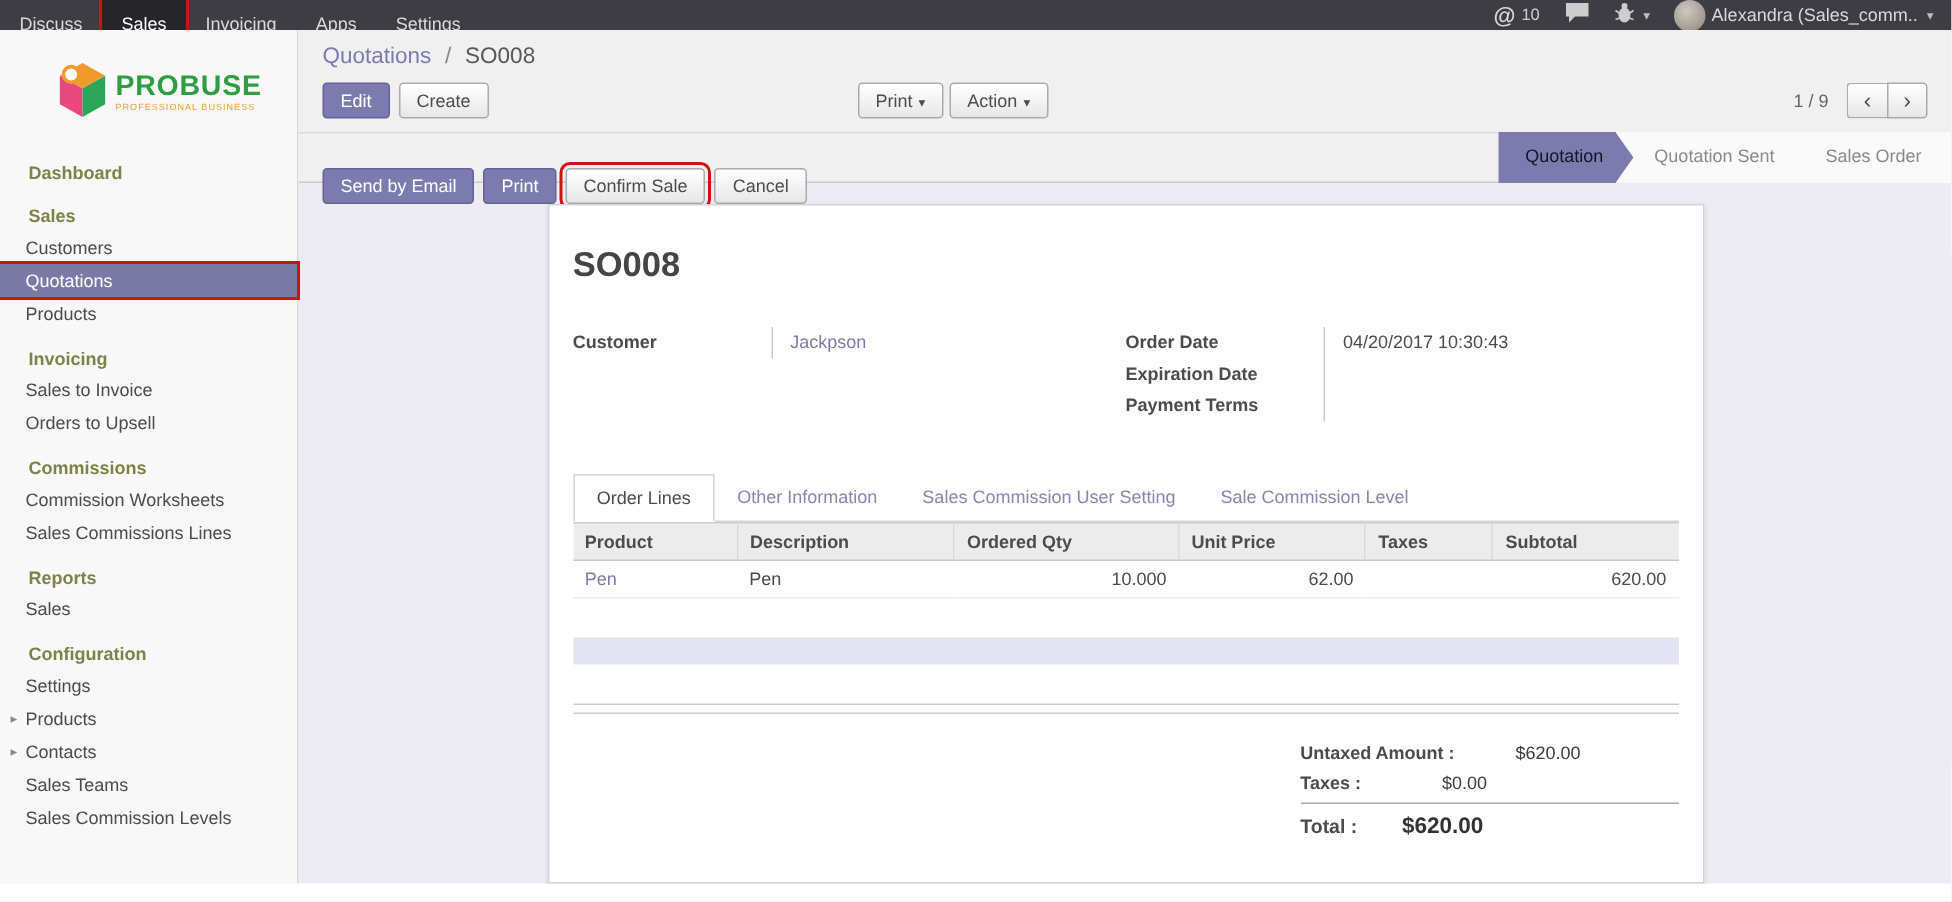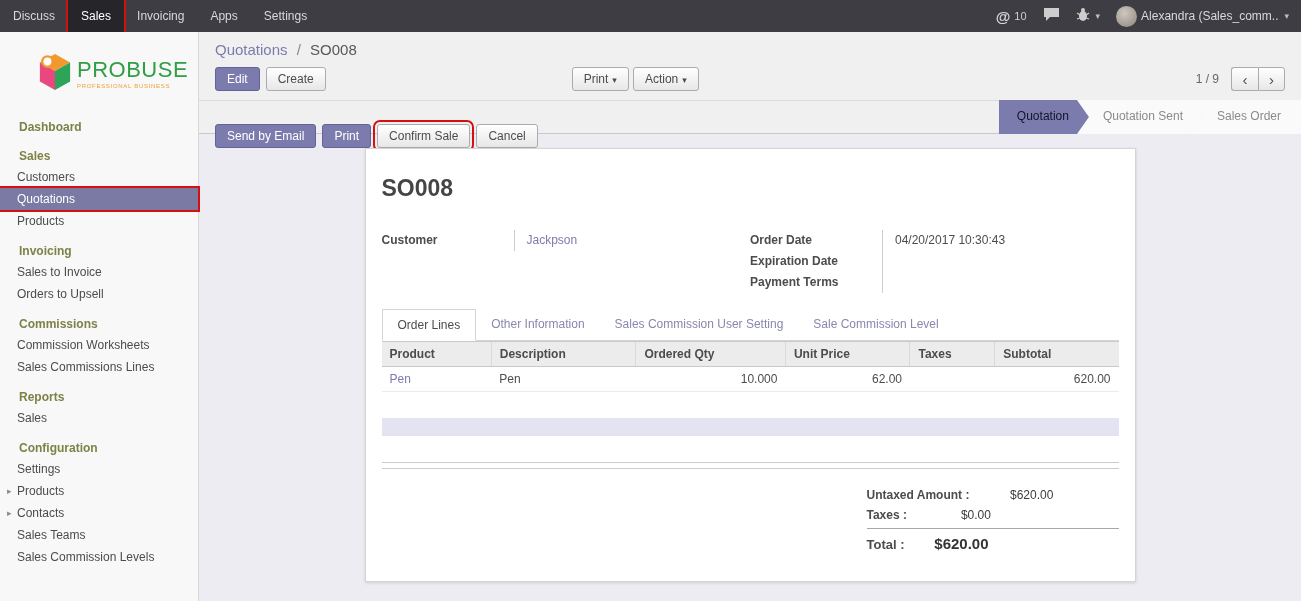--- a/index.html
+++ b/index.html
@@ -1,41 +1,41 @@
 <!DOCTYPE html>
 <html><head>
 <meta charset="utf-8">
 <style>
   * { margin:0; padding:0; box-sizing:border-box; }
   html,body { width:1301px; height:601px; }
   body { font-family:"Liberation Sans",sans-serif; font-size:12px; color:#4c4c4c; background:#fff; overflow:hidden; }
   button { font-family:inherit; }
 
   
-  .topbar { height:32px; background:#3e3d44; display:flex; justify-content:space-between; align-items:stretch; color:#d9d9d9; }
+  .topbar { height:20px; background:#3e3d44; display:flex; justify-content:space-between; align-items:stretch; color:#d9d9d9; }
   .top-apps { display:flex; }
   .top-app { padding:0 13px; line-height:32px; color:#d9d9d9; cursor:pointer; white-space:nowrap; }
   .top-app.active { background:rgba(0,0,0,.38); color:#fff; }
   .annot-red { outline:2px solid #d41111; }
   .btn.annot-red { outline-offset:2px; }
   .systray { display:flex; align-items:center; gap:16px; padding-right:12px; }
   .systray-item { display:flex; align-items:center; gap:4px; cursor:pointer; color:#cfcfcf; }
   .at-icon { font-size:15px; font-weight:bold; color:#d8d8d8; }
   .badge-count { font-size:11px; color:#cfcfcf; }
   .caret { font-size:9px; color:#bdbdbd; margin-left:2px; }
   .avatar { width:21px; height:21px; border-radius:50%; background:radial-gradient(circle at 40% 35%, #cfc8c0, #8d857c); display:inline-block; }
   .user-name { font-size:12px; color:#d9d9d9; white-space:nowrap; }
 
   
   .page { display:flex; height:569px; }
 
   
   .sidebar { width:199px; background:#f8f8f8; border-right:1px solid #d8d8d8; padding-top:6px; flex-shrink:0; }
   .brand { display:flex; align-items:center; gap:5px; padding:14px 6px 20px 38px; }
-  .brand-name { font-size:22px; font-weight:normal; color:#2f9e44; letter-spacing:.5px; line-height:1; }
+  .brand-name { font-size:19px; font-weight:bold; color:#2f9e44; letter-spacing:.5px; line-height:1; }
   .brand-tagline { font-size:6px; color:#ef9f36; letter-spacing:.7px; margin-top:2px; }
   .side-heading { padding:3px 19px; font-weight:bold; color:#7d8246; margin-top:9px; }
   .side-heading.first { margin-top:2px; }
   .side-item { padding:4px 8px 4px 17px; color:#4c4c4c; cursor:pointer; position:relative; }
   .side-item.active { background:#7b7aa4; color:#fff; }
   .side-item .tri { position:absolute; left:7px; top:6px; font-size:9px; color:#8a8a8a; }
 
   
   .content { flex:1; display:flex; flex-direction:column; background:#edecf2; min-width:0; }
   .cp { background:#f0f0f0; padding:9px 16px 0 16px; }
@@ -63,21 +63,21 @@
   .step { line-height:32px; padding:0 20px 0 26px; background:#fafafa; color:#8a8a8a; margin-left:-12px; position:relative; filter:drop-shadow(0 0 1px #bfbfbf); white-space:nowrap; }
   .step.s-first { clip-path:polygon(0 0, calc(100% - 12px) 0, 100% 50%, calc(100% - 12px) 100%, 0 100%); margin-left:0; padding-left:18px; z-index:3; }
   .step.s-mid { clip-path:polygon(0 0, calc(100% - 12px) 0, 100% 50%, calc(100% - 12px) 100%, 0 100%, 12px 50%); z-index:2; }
   .step.s-last { clip-path:polygon(0 0, 100% 0, 100% 100%, 0 100%, 12px 50%); z-index:1; }
   .step.active { background:#7c7bad; color:#0f172a; }
 
   
   .view-body { flex:1; overflow:auto; padding-top:14px; }
   .sheet { width:771px; margin:0 auto 18px; background:#fff; border:1px solid #d5d5d5; box-shadow:0 1px 3px rgba(0,0,0,.13); padding:22px 16px 26px; min-height:434px; }
   .doc-title { font-size:23px; font-weight:bold; color:#454545; margin:4px 0 28px; }
-  .fields { display:flex; align-items:flex-start; margin-bottom:16px; }
+  .fields { display:flex; align-items:flex-start; margin-bottom:35px; }
   .fgroup { display:flex; }
   .fgroup.left { width:46%; }
   .fgroup.right { width:50%; margin-left:auto; }
   .fcol-labels { width:132px; }
   .flabel { font-weight:bold; padding:3px 0; min-height:21px; color:#4c4c4c; }
   .fcol-values { flex:1; border-left:1px solid #ccc; }
   .fvalue { padding:3px 0 3px 12px; min-height:21px; color:#4c4c4c; }
   .fvalue.link { color:#7c7bad; cursor:pointer; }
 
   .tabs { display:flex; border-bottom:1px solid #d5d5d5; }

